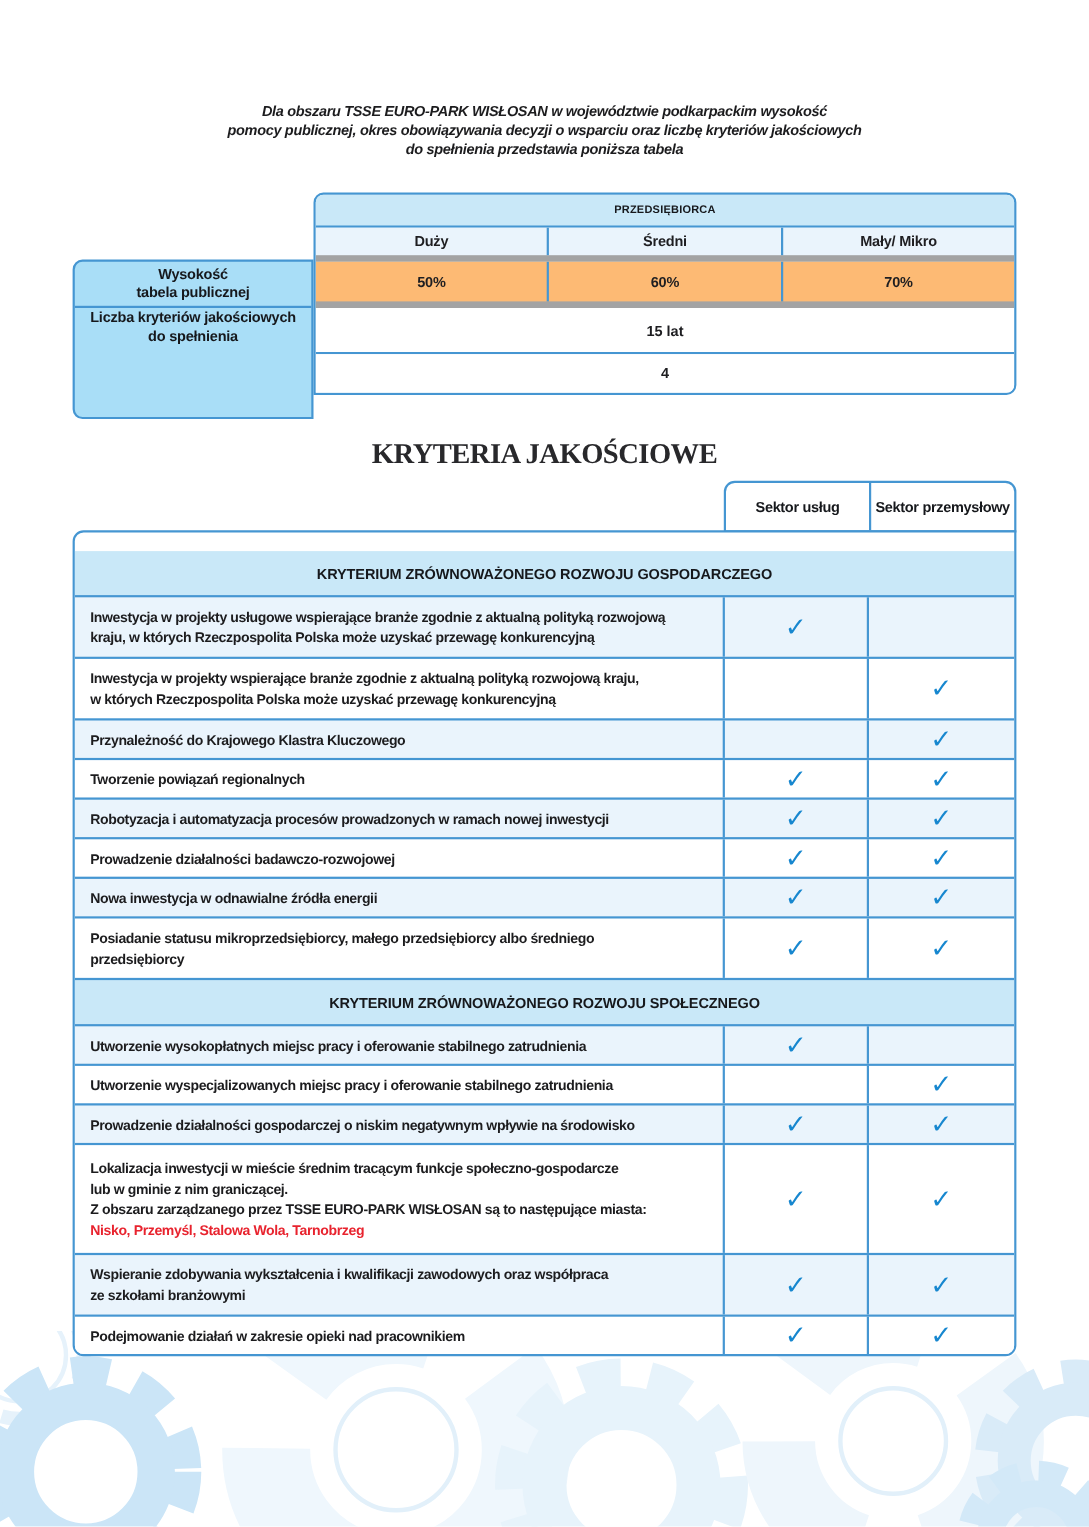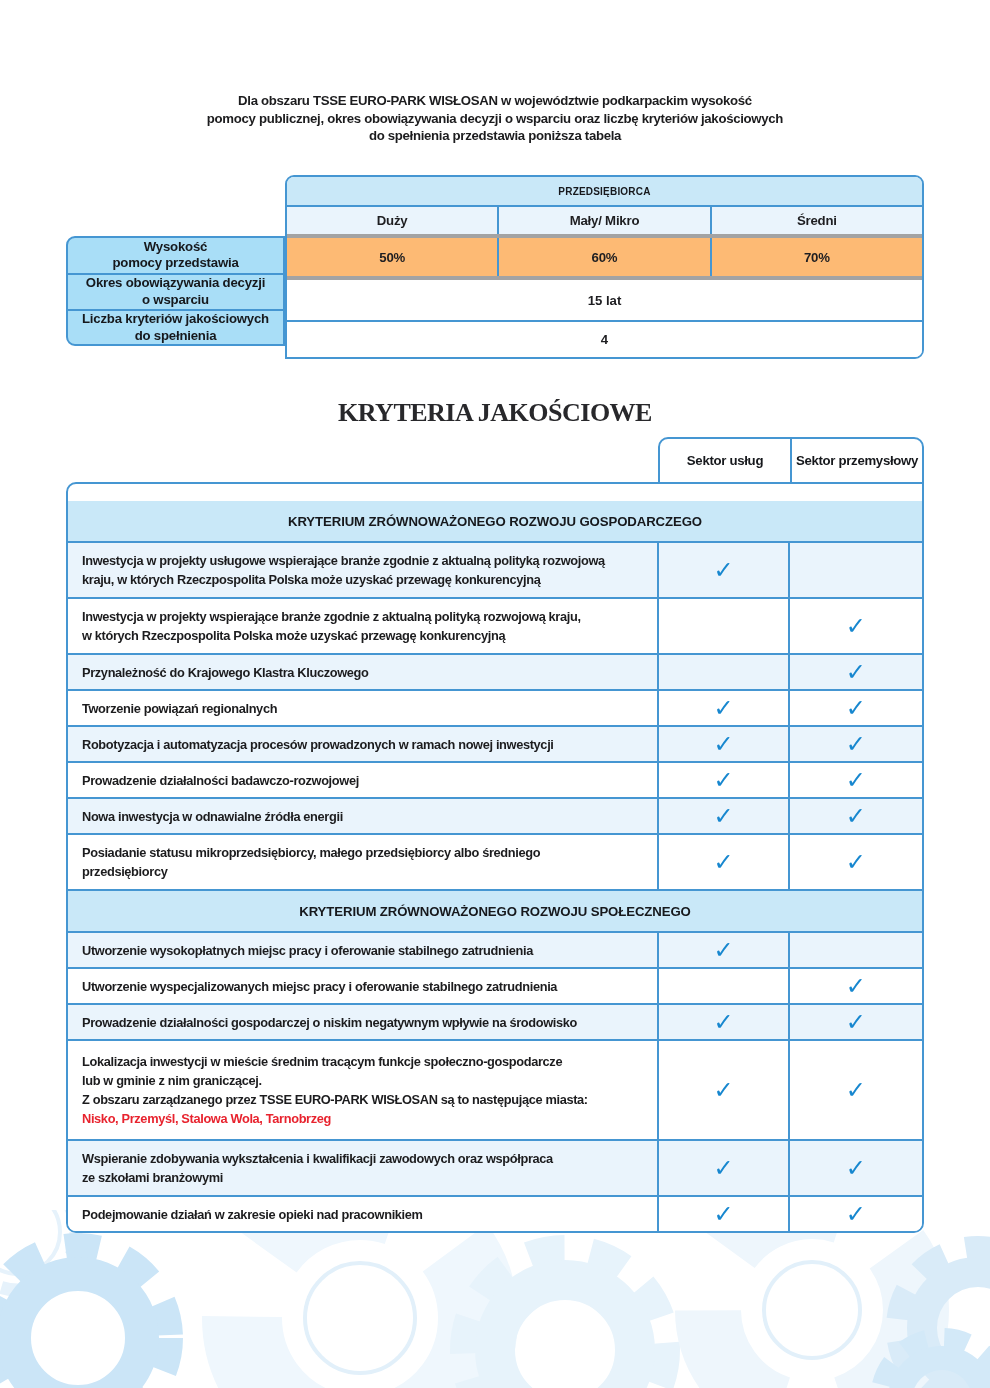--- a/index.html
+++ b/index.html
@@ -5,43 +5,43 @@
   html,body{margin:0;padding:0;background:#fff;}
   .page{
     position:relative;width:990px;height:1388px;background:#ffffff;overflow:hidden;
     font-family:"Liberation Sans",sans-serif;font-weight:bold;color:#1e1e21;
   }
   
   .bg-gears{position:absolute;left:0;top:1210px;width:990px;height:178px;}
   
   .doc-title{
     position:absolute;top:92px;left:0;width:100%;text-align:center;
-    font-size:13.2px;line-height:1.34;letter-spacing:-0.3px;color:#1c1c1e;
+    font-size:13.2px;line-height:1.34;letter-spacing:-0.3px;color:#1c1c1e;font-style:italic;
   }
   
   .t1-left{
-    position:absolute;left:66px;top:236px;width:219px;height:110px;box-sizing:border-box;
+    position:absolute;left:66px;top:236px;width:219px;height:145px;box-sizing:border-box;
     background:#a9def7;border:2px solid #4596d2;border-radius:9px 0 0 9px;
     display:flex;flex-direction:column;
   }
   .t1-label{
     box-sizing:border-box;display:flex;flex-direction:column;justify-content:center;
     text-align:center;font-size:13.2px;line-height:1.25;height:42px;
     border-bottom:2px solid #4596d2;letter-spacing:-0.2px;color:#16181c;
   }
   .t1-label:last-child{border-bottom:none;height:35px;}
   .t1-right{
     position:absolute;left:285px;top:175px;width:639px;box-sizing:border-box;
     border:2px solid #4596d2;border-radius:9px 9px 9px 0;overflow:hidden;background:#fff;
   }
   .t1-header{
     height:30px;background:#c9e8f8;display:flex;align-items:center;justify-content:center;
     border-bottom:2px solid #4596d2;font-size:10px;letter-spacing:0.2px;box-sizing:border-box;color:#16181c;
   }
-  .t1-row{display:flex;box-sizing:border-box;border-bottom:4px solid #a3a3a3;}
+  .t1-row{display:flex;box-sizing:border-box;border-bottom:6px solid #a3a3a3;}
   .t1-sub{height:31px;background:#eaf4fc;}
   .t1-vals{height:42px;background:#fdba74;}
   .t1-cell{
     flex:1;display:flex;align-items:center;justify-content:center;
     border-right:2px solid #4596d2;font-size:13.2px;box-sizing:border-box;letter-spacing:-0.2px;
   }
   .t1-cell:last-child{border-right:none;}
   .t1-merged{
     height:42px;display:flex;align-items:center;justify-content:center;
     border-bottom:2px solid #4596d2;font-size:13.2px;box-sizing:border-box;background:#fff;
@@ -136,38 +136,34 @@
 
   <div class="doc-title">
     <div>Dla obszaru TSSE EURO-PARK WISŁOSAN w województwie podkarpackim wysokość</div>
     <div>pomocy publicznej, okres obowiązywania decyzji o wsparciu oraz liczbę kryteriów jakościowych</div>
     <div>do spełnienia przedstawia poniższa tabela</div>
   </div>
 
   <div class="t1-left">
     <div class="t1-label">
       <div>Wysokość</div>
-      <div>pomocy przedstawia</div>
-    </div>
-    <div class="t1-label">
-      <div>Okres obowiązywania decyzji</div>
-      <div>o wsparciu</div>
+      <div>tabela publicznej</div>
     </div>
     <div class="t1-label">
       <div>Liczba kryteriów jakościowych</div>
       <div>do spełnienia</div>
     </div>
   </div>
 
   <div class="t1-right">
     <div class="t1-header">PRZEDSIĘBIORCA</div>
     <div class="t1-row t1-sub">
       <div class="t1-cell">Duży</div>
+      <div class="t1-cell">Średni</div>
       <div class="t1-cell">Mały/ Mikro</div>
-      <div class="t1-cell">Średni</div>
     </div>
     <div class="t1-row t1-vals">
       <div class="t1-cell">50%</div>
       <div class="t1-cell">60%</div>
       <div class="t1-cell">70%</div>
     </div>
     <div class="t1-merged">15 lat</div>
     <div class="t1-merged last">4</div>
   </div>
 

